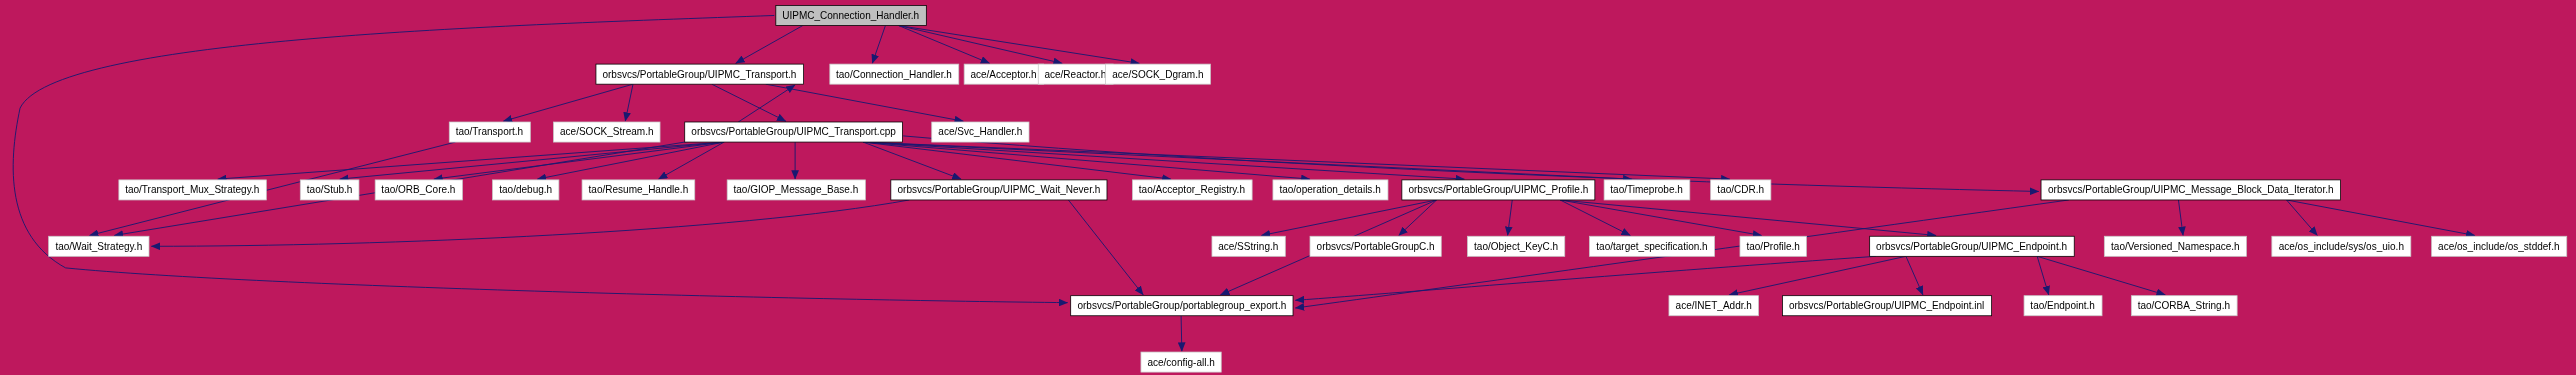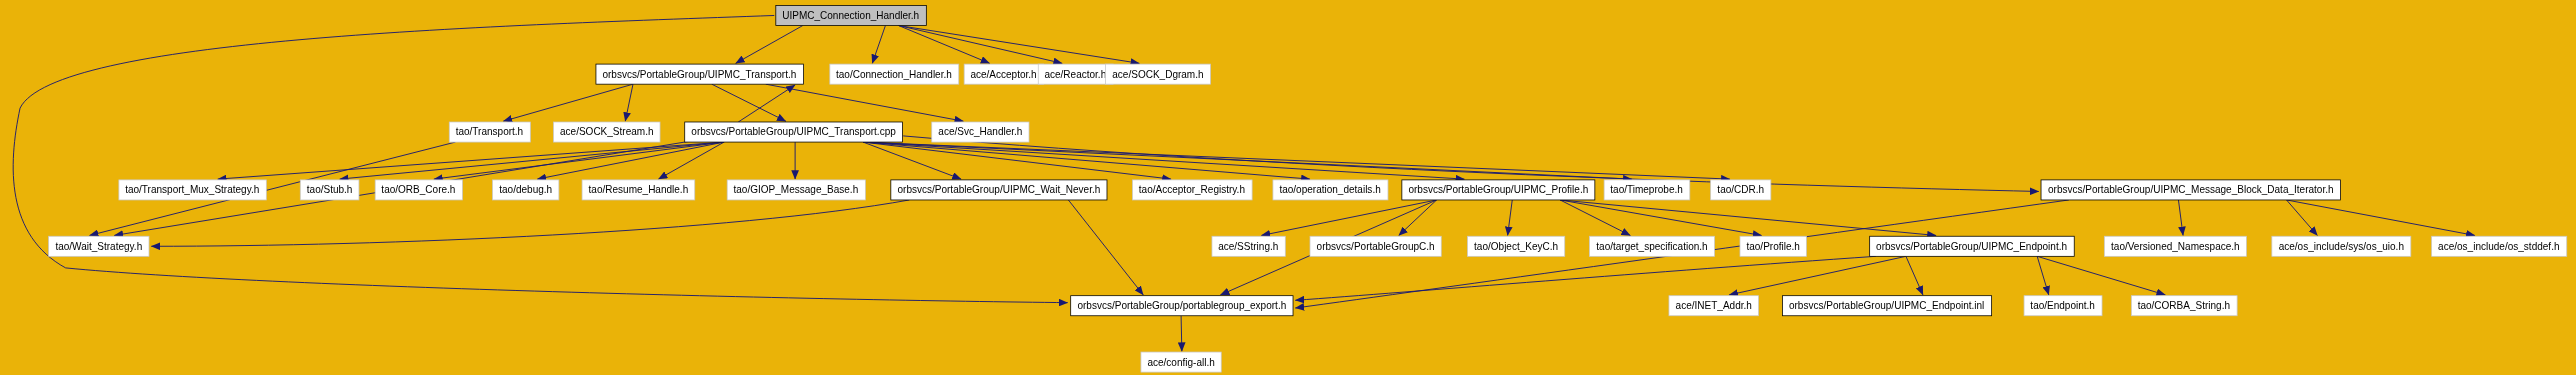--- a/index.html
+++ b/index.html
@@ -1,16 +1,16 @@
 <!DOCTYPE html>
 <html style="font-size:12.4px"><head>
 <meta charset="utf-8">
 <style>
   html,body { margin:0; padding:0; background:#ffffff; }
-  .graph-wrap { width:2576px; height:376px; position:relative; background:#eab308; }
+  .graph-wrap { width:2576px; height:376px; position:relative; background:#be185d; }
   svg { display:block; }
   .node-rect { fill:#ffffff; stroke-width:1; }
   .node-rect.doc { stroke:#000000; }
   .node-rect.plain { stroke:#c8c8c8; }
   .node-rect.root { fill:#bfbfbf; stroke:#000000; }
   .node-label {
     font-family:"Liberation Sans", sans-serif;
     font-size:13px;
     fill:#000000;
     text-anchor:middle;

